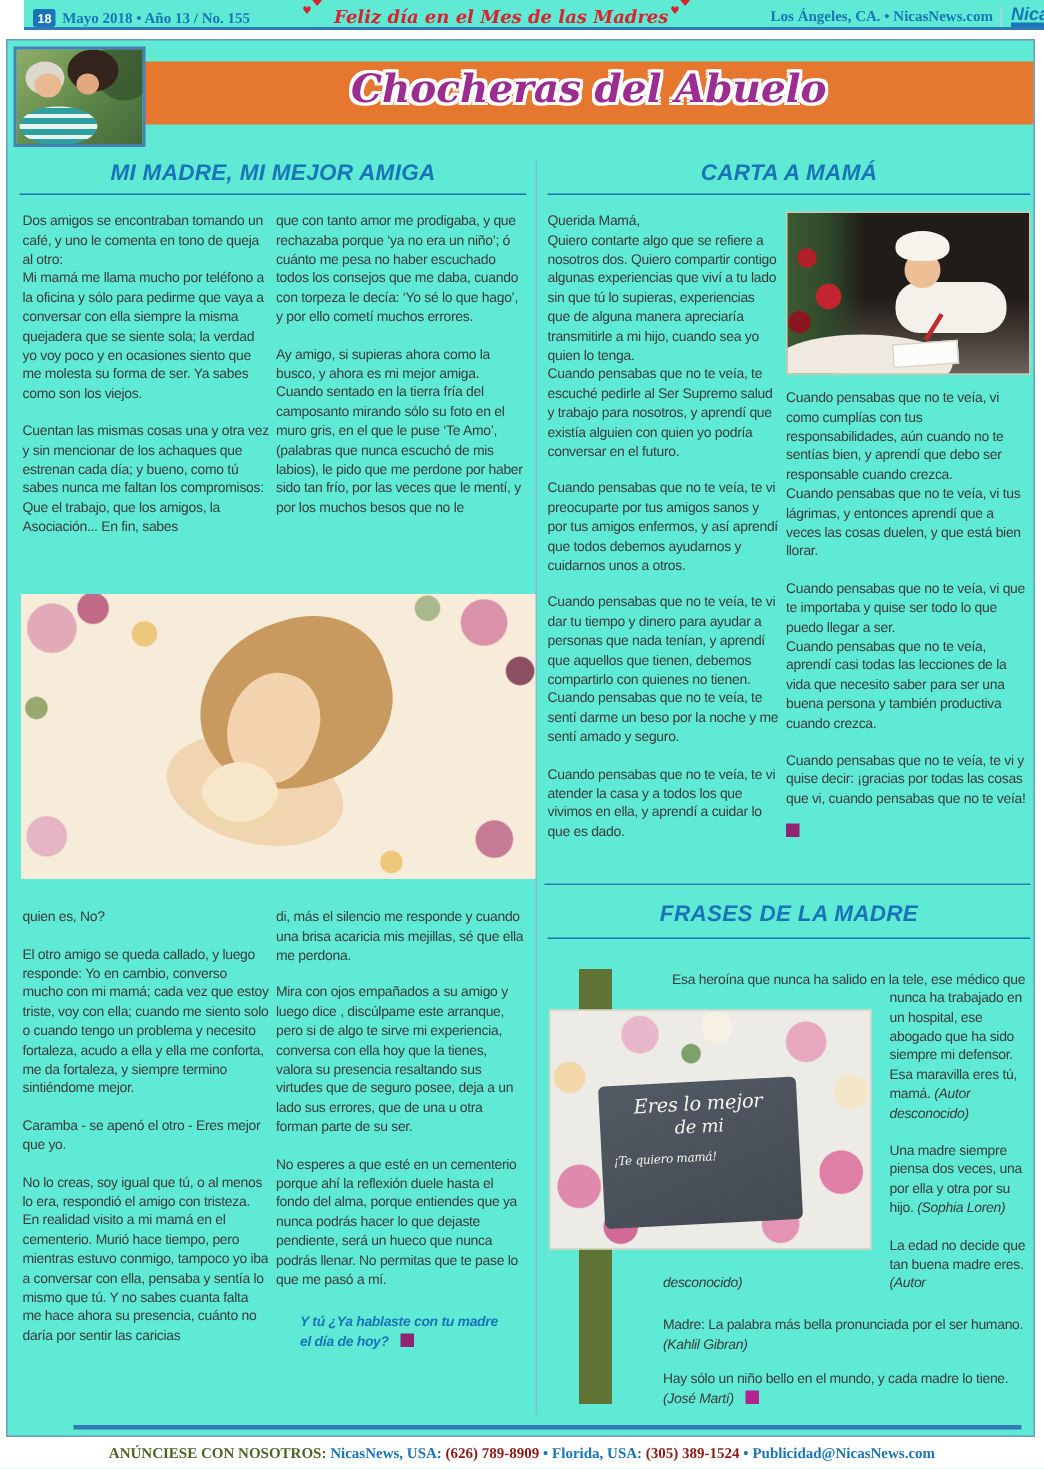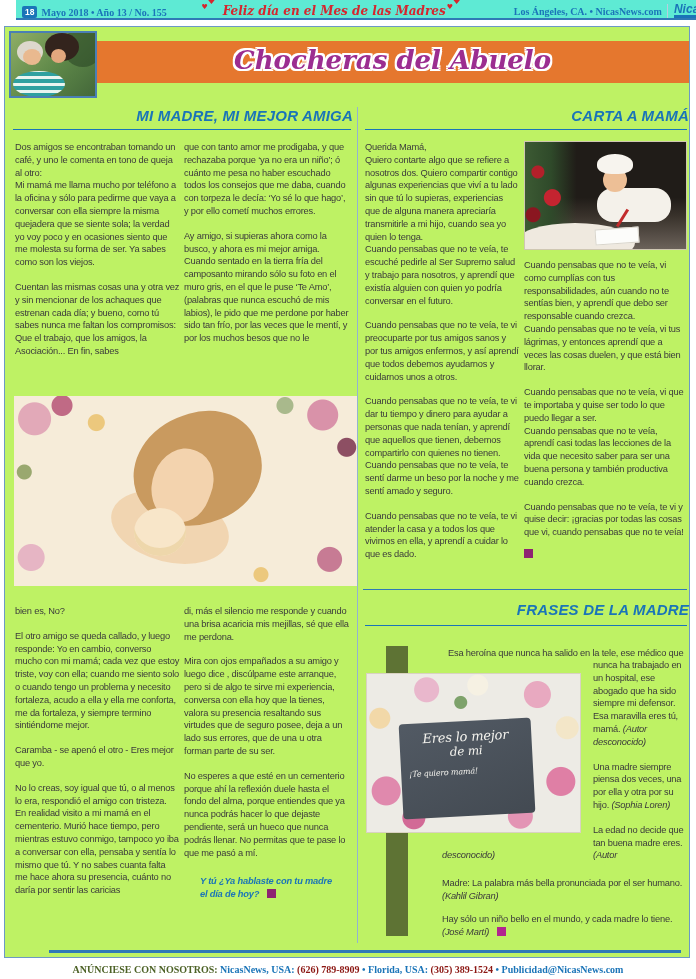--- a/index.html
+++ b/index.html
@@ -19,41 +19,41 @@
   .hearts{color:#d6252e;font-style:normal;position:relative;display:inline-block;width:14px;height:14px;}
   .hearts .h1{position:absolute;font-size:11px;top:-7px;left:2px;}
   .hearts .h2{position:absolute;font-size:7px;top:1px;left:-3px;}
   .tb-right{display:flex;align-items:center;gap:5px;color:#1a74b8;font-family:"Liberation Serif",serif;
             font-weight:bold;font-size:10px;margin-left:12px;}
   .logo{display:inline-block;border-left:1px solid #b9cede;padding-left:6px;color:#1a74b8;
         font-family:"Liberation Sans",sans-serif;font-style:italic;font-weight:bold;font-size:12px;line-height:10px;}
   .logo .logo-bar{display:block;height:3px;background:#1a74b8;margin-top:1px;}
 
   
-  .content{position:absolute;top:26px;left:4px;width:686px;height:932px;background:#bef264;
+  .content{position:absolute;top:26px;left:4px;width:686px;height:932px;background:#5eead4;
            border:1.5px solid #6c99c4;box-sizing:border-box;}
 
   
   .orange-band{position:absolute;top:14px;left:91px;right:0;height:42px;background:#e5772e;}
   .band-title{position:absolute;top:18px;left:91px;right:0;text-align:center;
       font-family:"DejaVu Serif",serif;font-style:italic;font-weight:bold;font-size:26px;color:#9c2d90;
       text-shadow:-2px -2px 0 #fff,2px -2px 0 #fff,-2px 2px 0 #fff,2px 2px 0 #fff,0 2px 0 #fff,0 -2px 0 #fff,2px 0 0 #fff,-2px 0 0 #fff;}
   .hdr-photo{position:absolute;top:4px;left:4px;width:84px;height:63px;border:2px solid #4a7fb5;
       background:linear-gradient(135deg,#8fae66,#5d8748 55%,#44683a);overflow:hidden;}
   .hdr-photo i{position:absolute;border-radius:50%;}
   .hp-bokeh{top:-6px;right:-8px;width:40px;height:40px;background:#2c4726;opacity:.6;}
   .hp-hair1{top:8px;left:6px;width:26px;height:22px;background:#ddd8cc;}
   .hp-face1{top:16px;left:12px;width:18px;height:16px;background:#e9b98f;}
   .hp-hair2{top:0px;left:34px;width:34px;height:28px;background:#33241d;border-radius:40% 60% 60% 40%;}
   .hp-face2{top:16px;left:40px;width:15px;height:14px;background:#e3a87e;}
   .hp-shirt{top:38px;left:2px;width:52px;height:26px;border-radius:10px 14px 0 0;
       background:repeating-linear-gradient(0deg,#2fa0a0 0 4px,#e9f4f0 4px 7px);}
 
   
-  .art-title{position:absolute;text-align:right;font-size:15px;font-weight:bold;font-style:italic;
+  .art-title{position:absolute;text-align:center;font-size:15px;font-weight:bold;font-style:italic;
       color:#1a74b8;letter-spacing:.2px;}
   .t-rule{position:absolute;border-bottom:1.5px solid #1a74b8;}
 
   
   .bodytxt{font-size:9.3px;line-height:12.8px;letter-spacing:-.2px;color:#3b3b3b;text-align:left;}
   .para{margin:0 0 12px 0;}
   .tight{margin-bottom:0;}
   .cols{position:absolute;display:flex;gap:4px;}
   .mcol{width:165px;}
   .closing{color:#1a74b8;font-weight:bold;font-style:italic;margin:16px;}
@@ -193,21 +193,21 @@
 
     <div class="art-img">
       <i class="art-arm"></i>
       <i class="art-hair"></i>
       <i class="art-face"></i>
       <i class="art-baby"></i>
     </div>
 
     <div class="cols bodytxt" style="left:10px;top:578px;width:342px;">
       <div class="mcol">
-        <p class="para">bien es, No?</p>
+        <p class="para">quien es, No?</p>
         <p class="para">El otro amigo se queda callado, y luego responde: Yo en cambio, converso mucho con mi mamá; cada vez que estoy triste, voy con ella; cuando me siento solo o cuando tengo un problema y necesito fortaleza, acudo a ella y ella me conforta, me da fortaleza, y siempre termino sintiéndome mejor.</p>
         <p class="para">Caramba - se apenó el otro - Eres mejor que yo.</p>
         <p class="para">No lo creas, soy igual que tú, o al menos lo era, respondió el amigo con tristeza. En realidad visito a mi mamá en el cementerio. Murió hace tiempo, pero mientras estuvo conmigo, tampoco yo iba a conversar con ella, pensaba y sentía lo mismo que tú. Y no sabes cuanta falta me hace ahora su presencia, cuánto no daría por sentir las caricias</p>
       </div>
       <div class="mcol">
         <p class="para">di, más el silencio me responde y cuando una brisa acaricia mis mejillas, sé que ella me perdona.</p>
         <p class="para">Mira con ojos empañados a su amigo y luego dice , discúlpame este arranque, pero si de algo te sirve mi experiencia, conversa con ella hoy que la tienes, valora su presencia resaltando sus virtudes que de seguro posee, deja a un lado sus errores, que de una u otra forman parte de su ser.</p>
         <p class="para">No esperes a que esté en un cementerio porque ahí la reflexión duele hasta el fondo del alma, porque entiendes que ya nunca podrás hacer lo que dejaste pendiente, será un hueco que nunca podrás llenar. No permitas que te pase lo que me pasó a mí.</p>
         <p class="closing"><span>Y tú ¿Ya hablaste con tu madre el día de hoy?</span><span class="sq"></span></p>
       </div>

